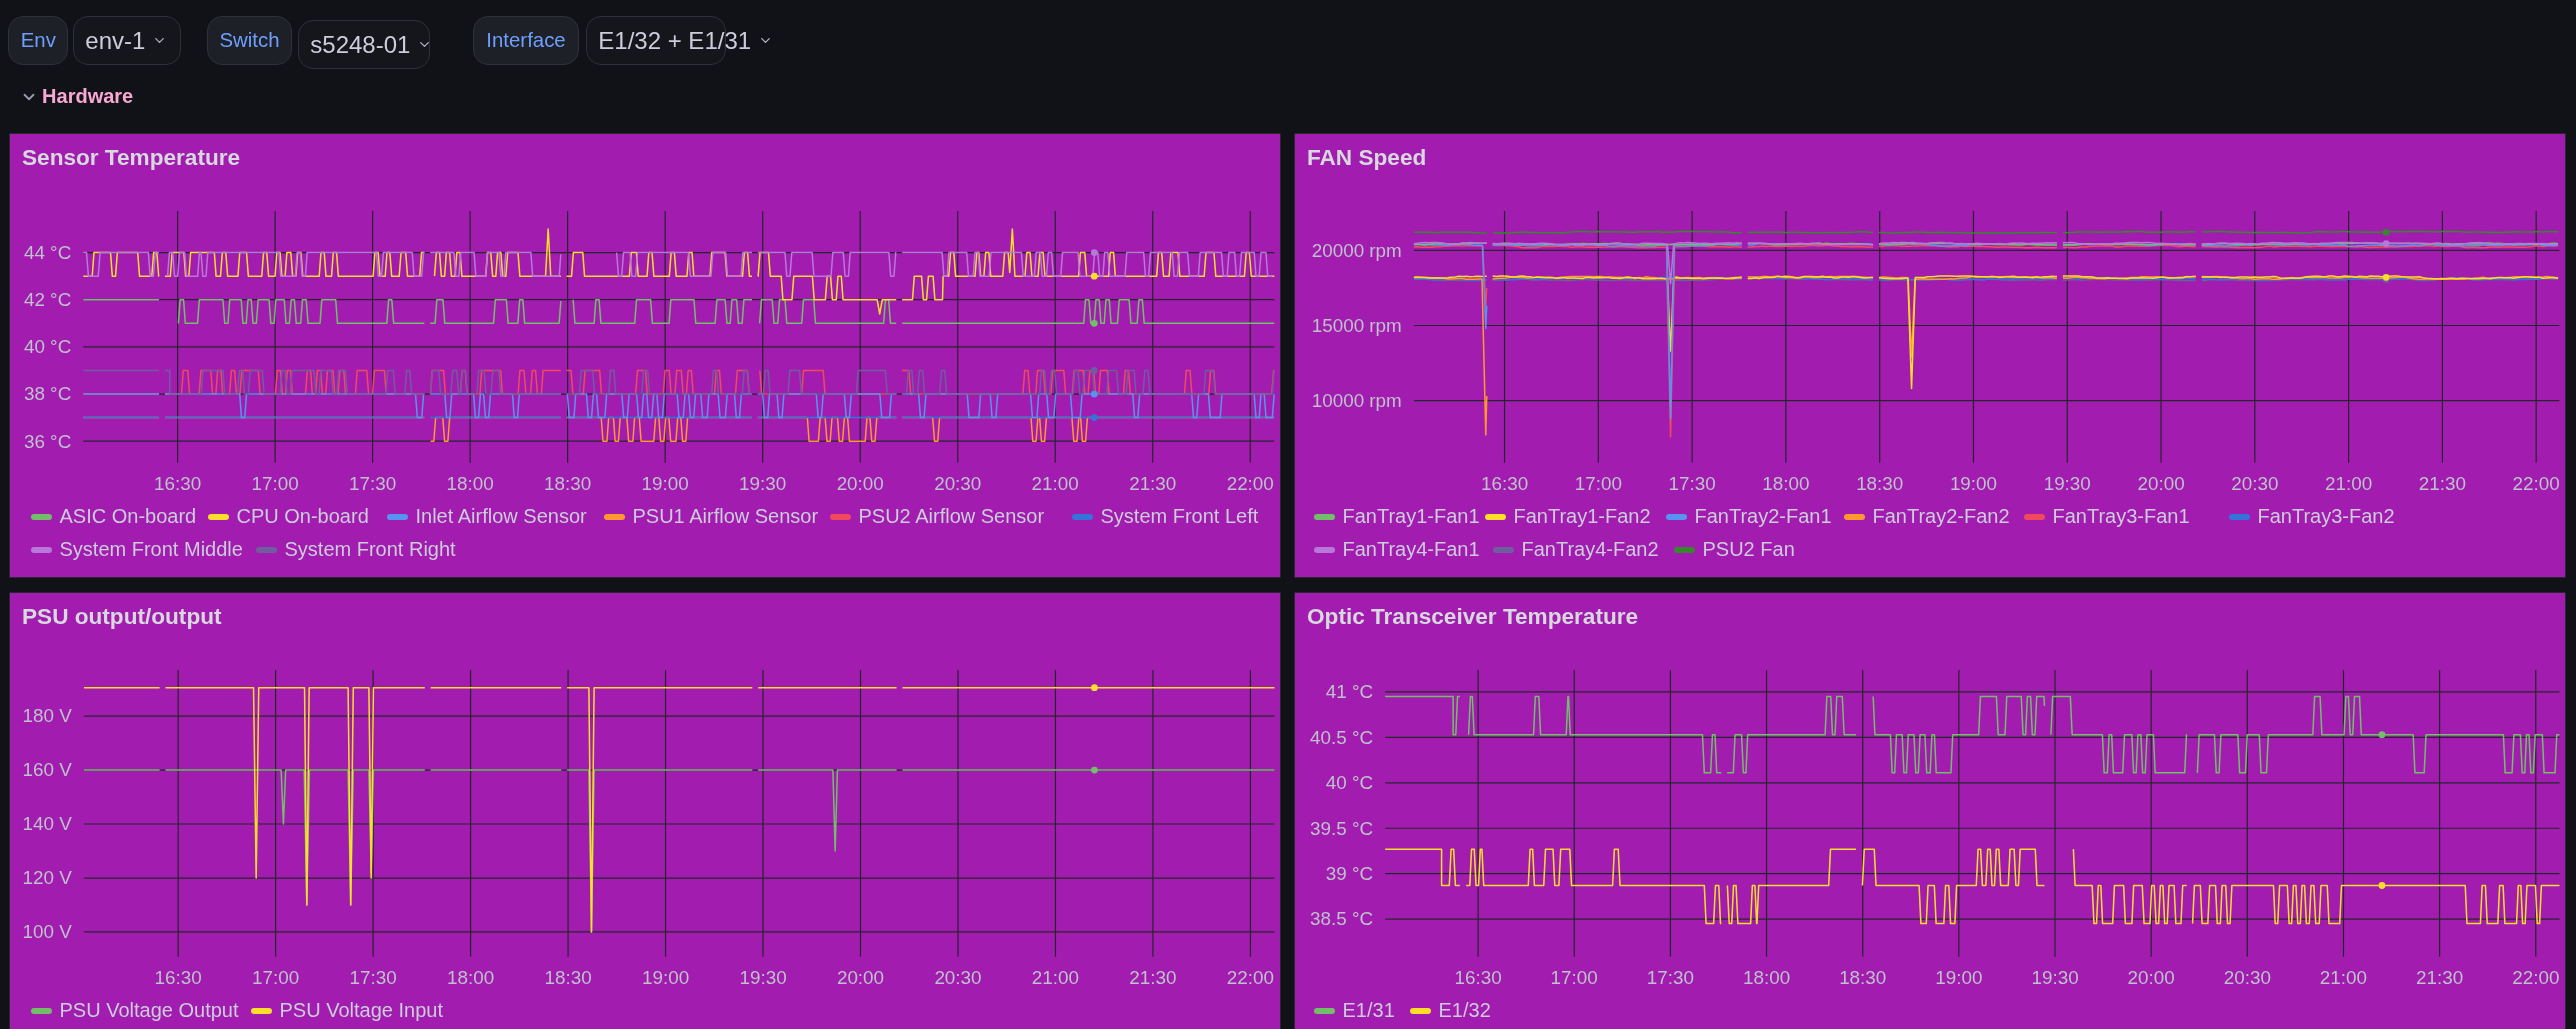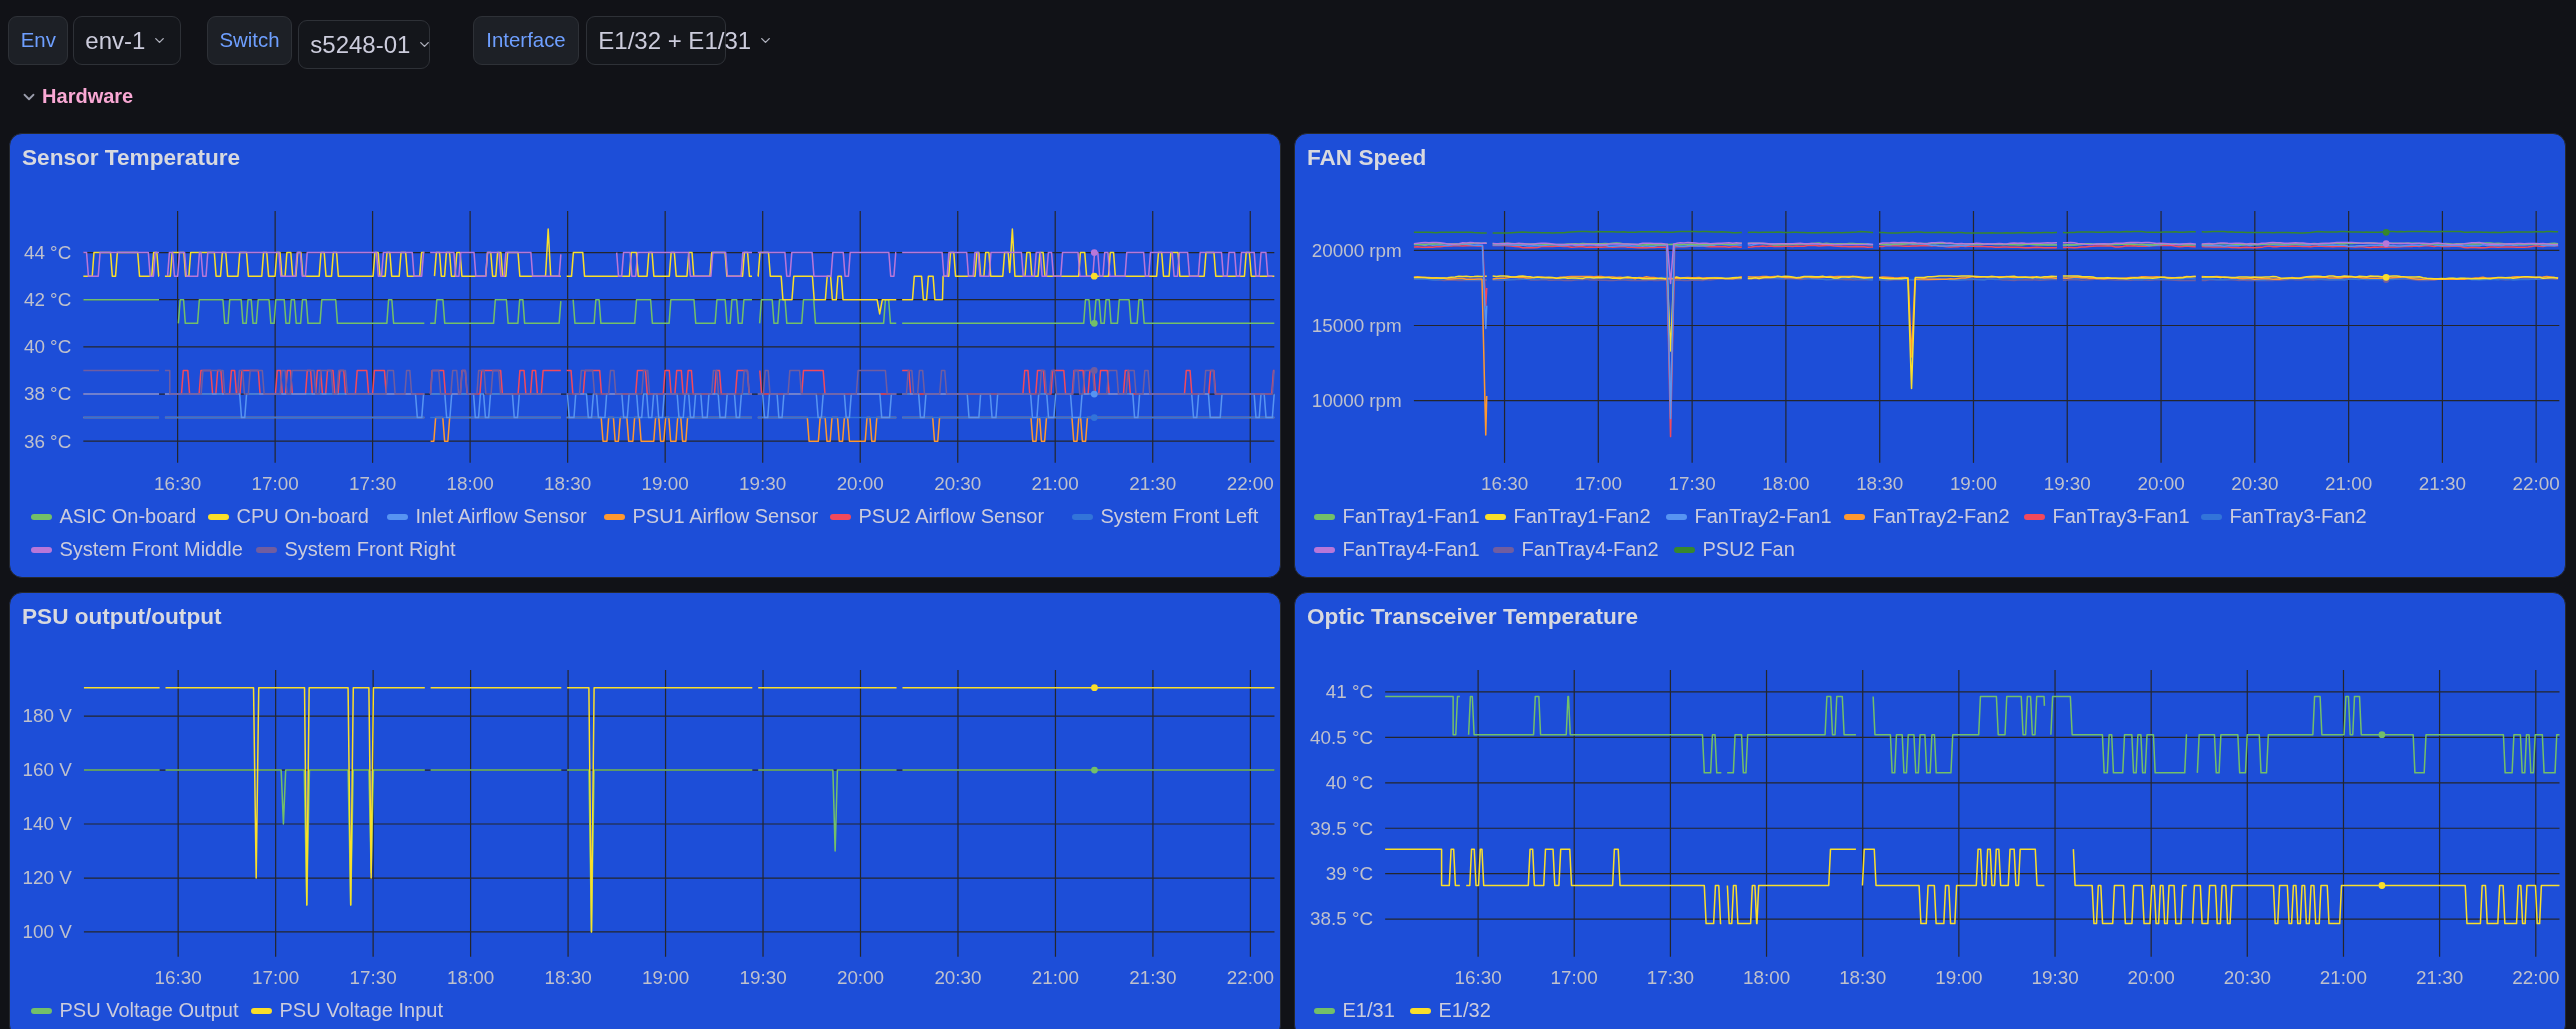--- a/index.html
+++ b/index.html
@@ -1,19 +1,19 @@
 <!DOCTYPE html>
 <html style="font-size:12px"><head><meta charset="utf-8"><style>
 *{margin:0;padding:0;box-sizing:border-box}
 html,body{width:2576px;height:1029px;background:#111217;font-family:"Liberation Sans",sans-serif;overflow:hidden}
-.vbox{position:absolute;height:49px;border-radius:9px;display:flex;align-items:center;font-size:20.4px;white-space:nowrap}
+.vbox{position:absolute;height:49px;border-radius:15px;display:flex;align-items:center;font-size:20.4px;white-space:nowrap}
 .vlabel{background:#1d2026;border:1.5px solid #2e3137;color:#6e9fff;justify-content:center}
 .vval{background:#14161b;border:1.5px solid #2e3137;color:#ccccdc;padding:0 11.3px;font-size:24px}
 .rowhdr{position:absolute;left:19.6px;top:85px;display:flex;align-items:center;color:#f9a8d4;font-size:20px;font-weight:700}
-.panel{position:absolute;background:#1d4ed8;border:1.5px solid #25282e;border-radius:13px;overflow:hidden}
+.panel{position:absolute;background:#a21caf;border:1.5px solid #25282e;border-radius:1px;overflow:hidden}
 .ptitle{position:absolute;left:12px;top:10.6px;font-size:22.6px;font-weight:600;color:#d8d9df}
 .tick{font-size:25px;fill:#bfc1cc;font-family:"Liberation Sans",sans-serif}
 .li{position:absolute;display:flex;align-items:center;font-size:20px;color:#ccccdc;white-space:nowrap}
 .pill{display:inline-block;width:21px;height:6px;border-radius:3px;margin-right:7.5px}
 </style></head><body>
 <div class="vbox vlabel" style="left:8.3px;top:16px;width:60px">Env</div>
 <div class="vbox vval" style="left:73px;top:16px;width:108px">env-1<svg width="15" height="15" viewBox="0 0 24 24" style="margin-left:6.8px;flex:none">
       <path d="M6 9l6 6 6-6" fill="none" stroke="#aeb0bc" stroke-width="2.2" stroke-linecap="round" stroke-linejoin="round"></path>
     </svg></div>
 <div class="vbox vlabel" style="left:207px;top:16px;width:85px">Switch</div>
@@ -133,21 +133,21 @@
       <circle cx="1446.4" cy="193.0" r="4.5" fill="#705DA0"></circle>
       <circle cx="1446.4" cy="190.0" r="4.5" fill="#FADE2A"></circle>
       <circle cx="1446.4" cy="145.2" r="4.5" fill="#B877D9"></circle>
       <circle cx="1446.4" cy="130.3" r="4.5" fill="#37872D"></circle>
     </svg>
     <div class="li" style="left:19px;top:371px"><span class="pill" style="background:#73BF69"></span>FanTray1-Fan1</div>
     <div class="li" style="left:190px;top:371px"><span class="pill" style="background:#FADE2A"></span>FanTray1-Fan2</div>
     <div class="li" style="left:371px;top:371px"><span class="pill" style="background:#5794F2"></span>FanTray2-Fan1</div>
     <div class="li" style="left:549px;top:371px"><span class="pill" style="background:#FF9830"></span>FanTray2-Fan2</div>
     <div class="li" style="left:729px;top:371px"><span class="pill" style="background:#F2495C"></span>FanTray3-Fan1</div>
-    <div class="li" style="left:906px;top:371px"><span class="pill" style="background:#3274D9"></span>FanTray3-Fan2</div>
+    <div class="li" style="left:934px;top:371px"><span class="pill" style="background:#3274D9"></span>FanTray3-Fan2</div>
     <div class="li" style="left:19px;top:404px"><span class="pill" style="background:#B877D9"></span>FanTray4-Fan1</div>
     <div class="li" style="left:198px;top:404px"><span class="pill" style="background:#705DA0"></span>FanTray4-Fan2</div>
     <div class="li" style="left:379px;top:404px"><span class="pill" style="background:#37872D"></span>PSU2 Fan</div>
   </div>
 <div class="panel" style="left:9px;top:592px;width:1272px;height:446px">
     <div class="ptitle">PSU output/output</div>
     <svg width="1269" height="443" viewBox="0 0 1682 587" style="position:absolute;left:0;top:0">
       <line x1="98.0" y1="163.0" x2="1676.0" y2="163.0" stroke="#24262d" stroke-width="1.6"></line>
       <text x="82.0" y="171.5" text-anchor="end" class="tick">180 V</text>
       <line x1="98.0" y1="234.6" x2="1676.0" y2="234.6" stroke="#24262d" stroke-width="1.6"></line>

